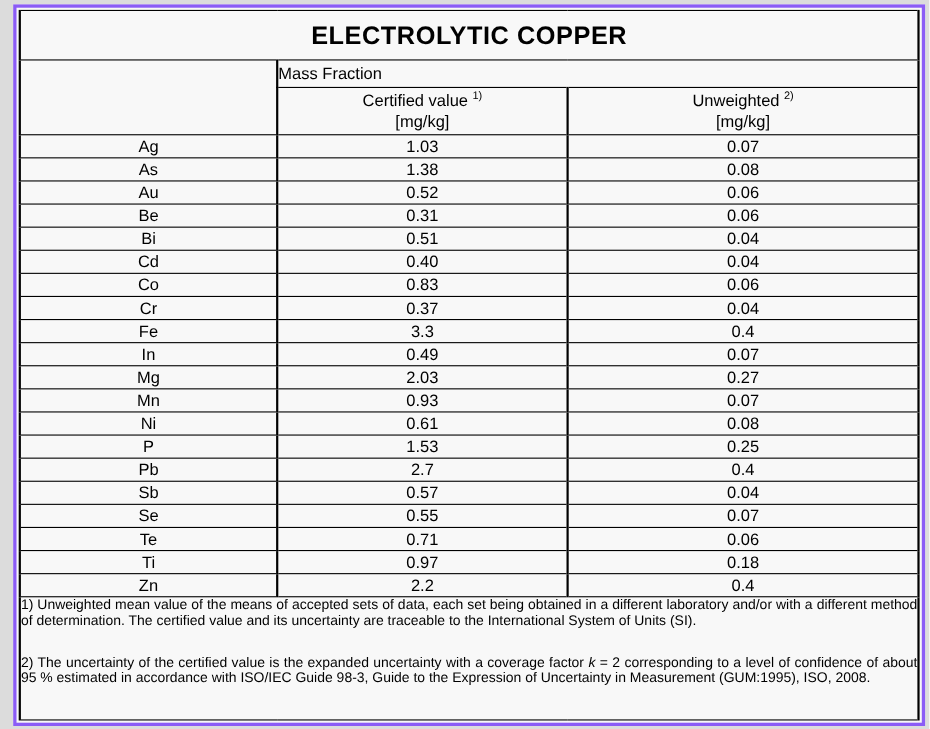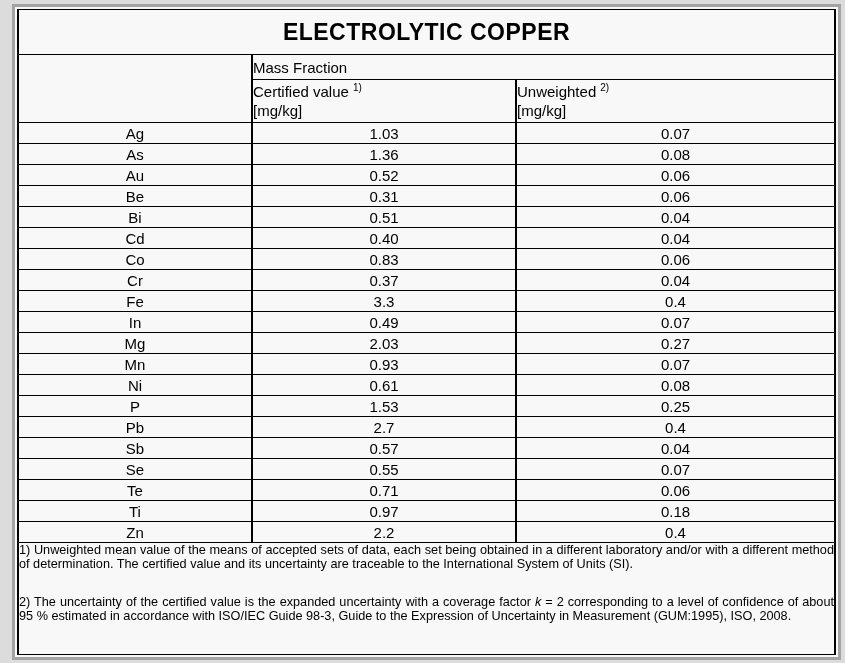--- a/index.html
+++ b/index.html
@@ -7,21 +7,21 @@
     width: 845px; height: 663px;
     background: #dcdcdc;
     box-sizing: border-box;
     padding: 4px 4px 3px 12px;
     font-family: "Liberation Sans", sans-serif;
     color: #000;
   }
   .frame {
     width: 100%; height: 100%;
     box-sizing: border-box;
-    border: 3px solid #a3a3a3;
+    border: 3px solid #8b5cf6;
     background: #f8f8f8;
     padding: 2px;
   }
   table.cert-table {
     width: 100%; height: 100%;
     border-collapse: collapse;
     table-layout: fixed;
     background: #f8f8f8;
   }
   table.cert-table td {
@@ -41,20 +41,21 @@
   }
   td.corner-cell { }
   td.group-cell {
     height: 24px;
     text-align: left;
     vertical-align: middle;
     font-size: 15px;
   }
   td.colhead-cell {
     height: 42px;
+    text-align: center;
     vertical-align: middle;
     font-size: 15px;
     line-height: 19px;
   }
   td.colhead-cell sup {
     font-size: 10px;
     vertical-align: super;
     line-height: 0;
     margin-left: 4px;
   }
@@ -105,21 +106,21 @@
           </td>
         </tr>
 
         <tr class="data-row">
           <td>Ag</td>
           <td>1.03</td>
           <td>0.07</td>
         </tr>
         <tr class="data-row">
           <td>As</td>
-          <td>1.36</td>
+          <td>1.38</td>
           <td>0.08</td>
         </tr>
         <tr class="data-row">
           <td>Au</td>
           <td>0.52</td>
           <td>0.06</td>
         </tr>
         <tr class="data-row">
           <td>Be</td>
           <td>0.31</td>

